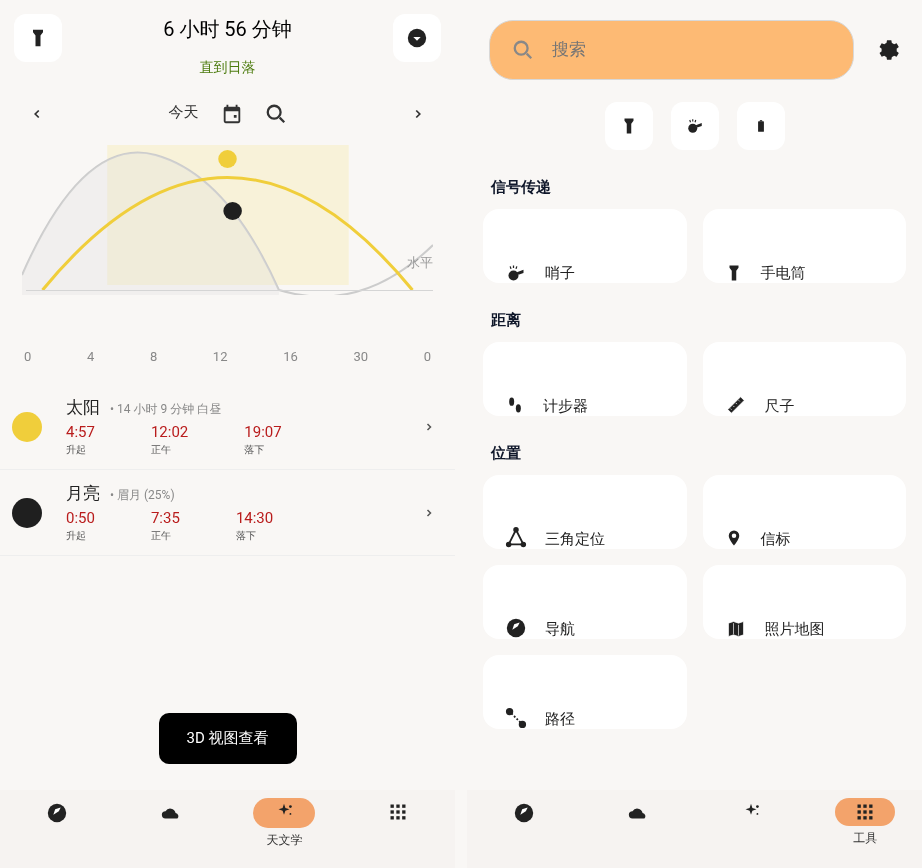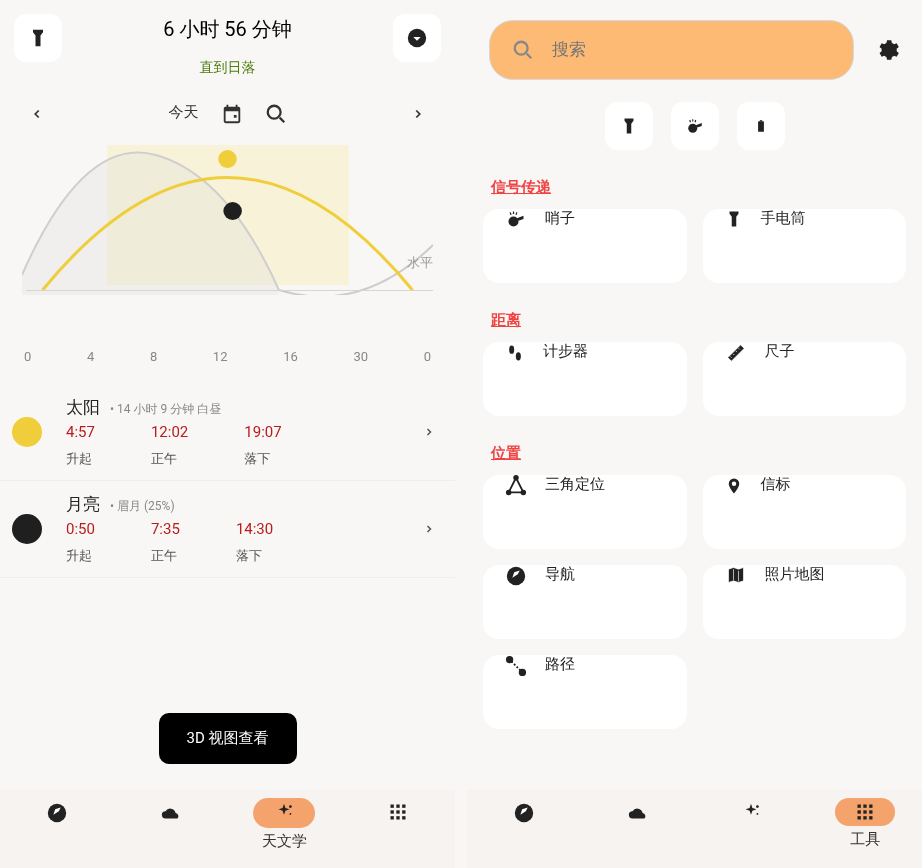--- a/index.html
+++ b/index.html
@@ -84,21 +84,21 @@
       width: 30px; height: 30px; border-radius: 50%;
     }
     .sun-dot { background: #f0ce3b; }
     .moon-dot { background: #1f1f1f; }
     .body-info { flex: 1; }
     .body-title-row { display: flex; align-items: baseline; gap: 10px; }
     .body-name { font-size: 17px; color: #222; }
     .body-meta { font-size: 12px; color: #888; }
     .times-row { display: flex; gap: 56px; margin-top: 4px; }
     .time-col .t-val { font-size: 15px; color: #b91c1c; }
-    .time-col .t-lab { font-size: 13px; color: #555; margin-top: 9px; }
+    .time-col .t-lab { font-size: 10px; color: #555; margin-top: 2px; }
     .row-chevron { color: #555; }
     .view3d-wrap { display:flex; justify-content:center; margin-top: auto; margin-bottom: 20px; position: absolute; bottom: 84px; left: 0; right: 0;}
     .view3d-btn {
       background: #000000;
       color: #fff;
       padding: 16px 28px;
       border-radius: 10px;
       font-size: 15px;
       cursor: pointer;
     }
@@ -121,21 +121,21 @@
       cursor: pointer;
       color: #333;
       min-width: 80px;
     }
     .nav-item.active .nav-icon-wrap {
       background: #f3a36b;
       border-radius: 18px;
       padding: 4px 20px;
     }
     .nav-icon-wrap { padding: 4px 20px; }
-    .nav-label { font-size: 15px; color: #333; min-height: 16px; }
+    .nav-label { font-size: 12px; color: #333; min-height: 16px; }
     
     .right-top {
       display: flex;
       align-items: center;
       gap: 20px;
       padding: 20px 22px 0 22px;
     }
     .search-box {
       flex: 1;
       height: 60px;
@@ -162,38 +162,37 @@
       gap: 18px;
       margin-top: 22px;
     }
     .quick-item {
       width: 48px; height: 48px;
       background: #fff; border-radius: 12px;
       display: flex; align-items: center; justify-content: center;
       cursor: pointer;
     }
     .section-label {
-      color: #ef4444;
+      color: #0f172a;
       font-size: 15px;
       font-weight: 600;
       padding: 28px 16px 12px 24px;
-      text-decoration: underline;
     }
     .card-grid {
       display: grid;
       grid-template-columns: 1fr 1fr;
       gap: 16px;
       padding: 0 16px;
     }
     .tool-card {
       background: #fff;
       border-radius: 16px;
       height: 74px;
       display: flex;
-      align-items: flex-start;
+      align-items: flex-end;
       padding: 0 22px;
       gap: 18px;
       cursor: pointer;
       color: #222;
       font-size: 15px;
     }
     svg { display: block; }
   </style>
 </head>
 <body>

